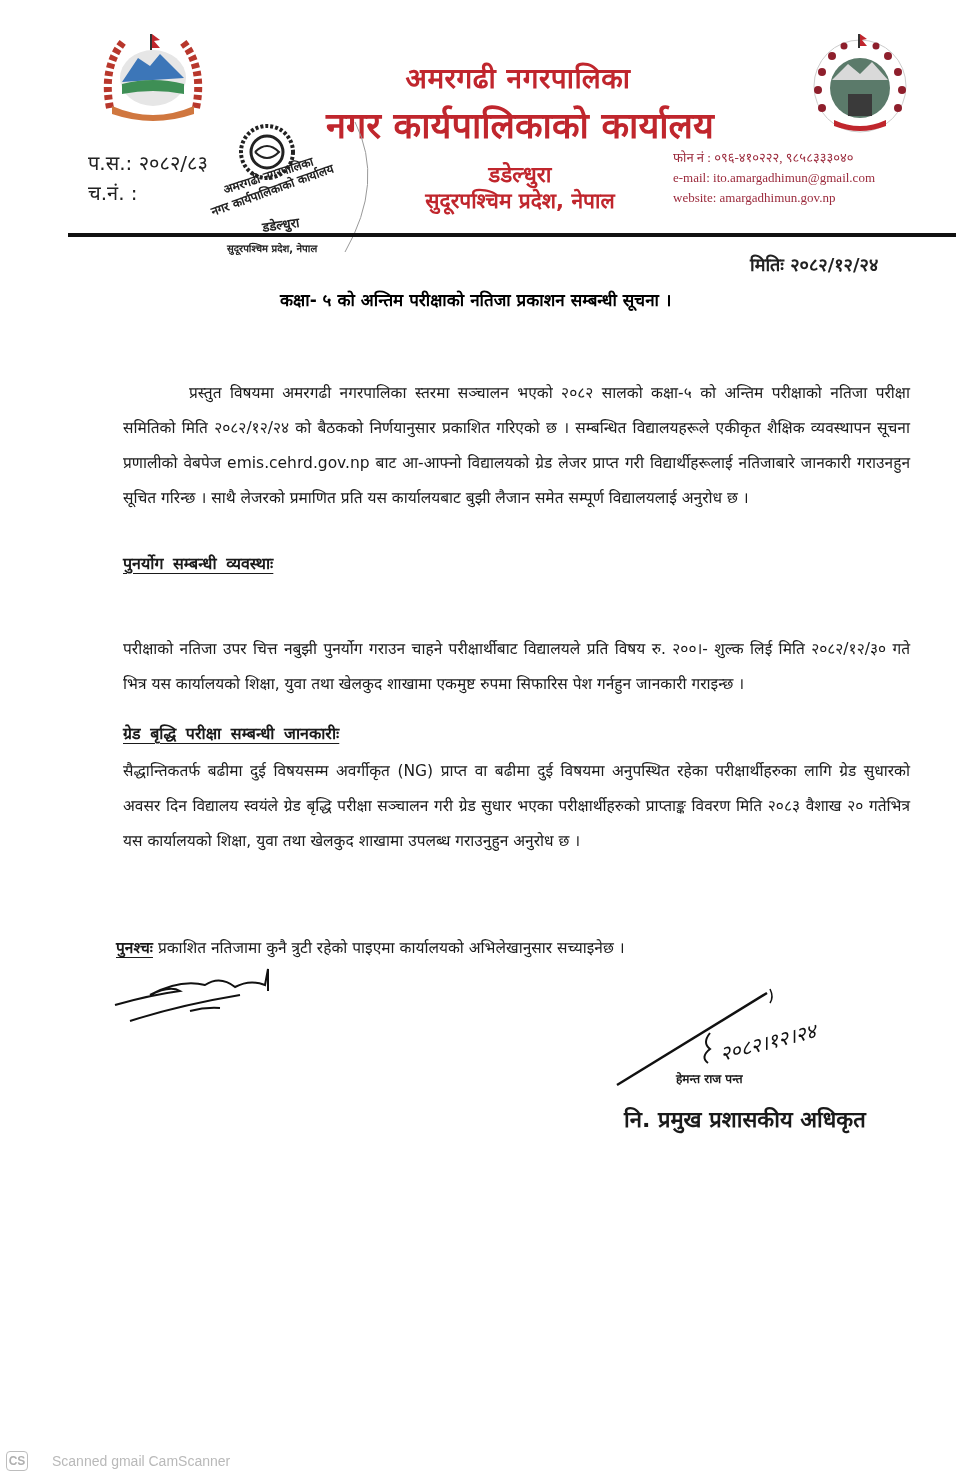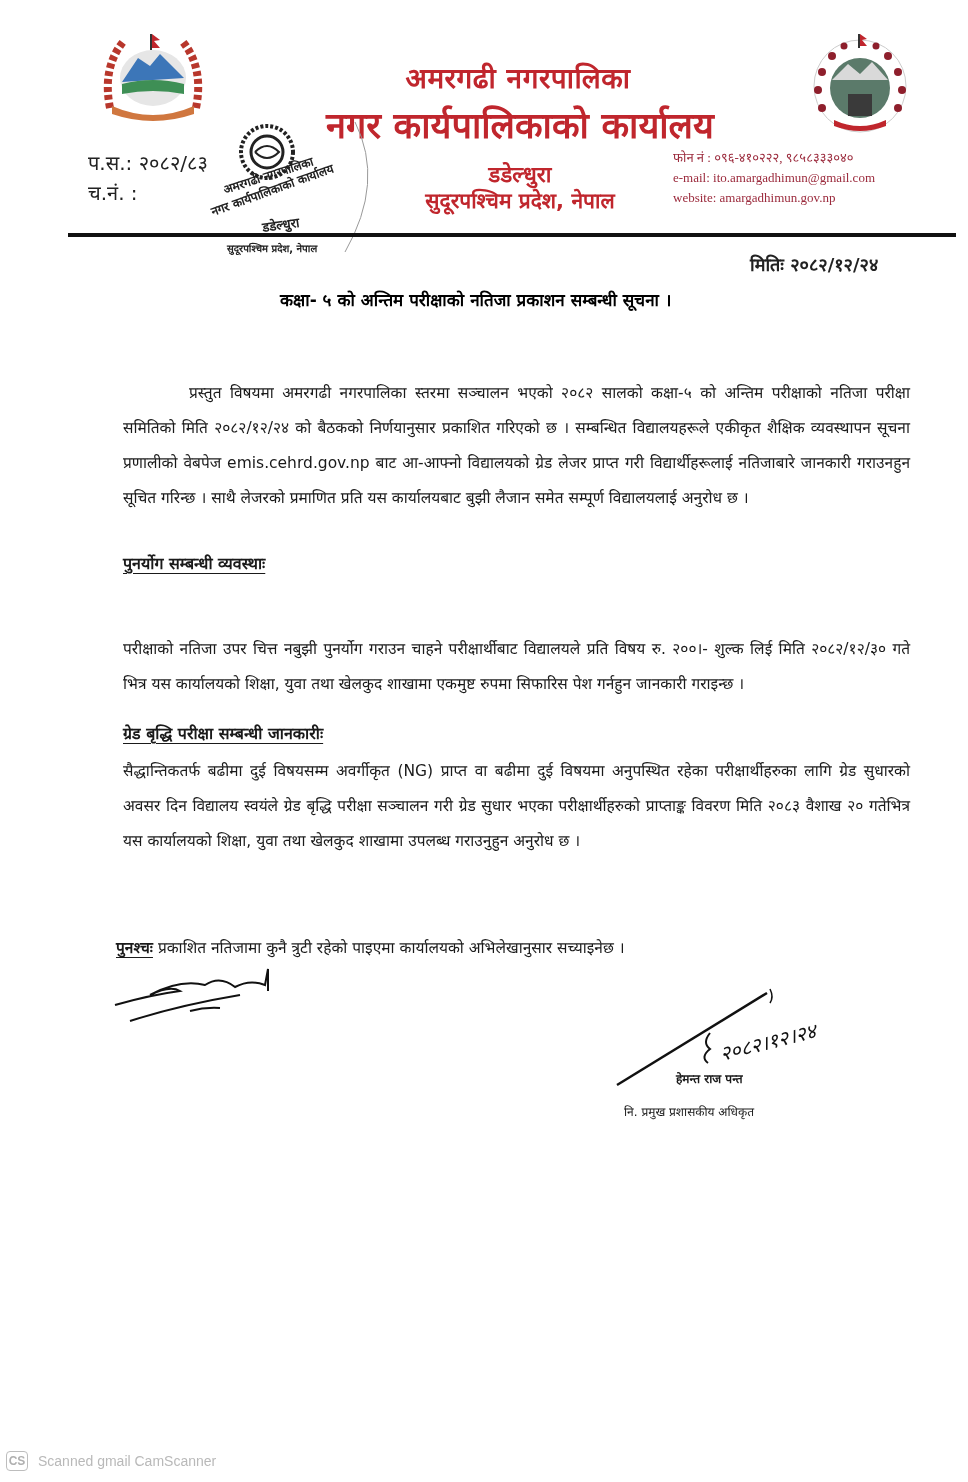--- a/index.html
+++ b/index.html
@@ -25,34 +25,34 @@
   .header-rule { left: 68px; top: 233px; width: 888px; height: 4px; background: #111; }
 
   .date { left: 750px; top: 252px; font-size: 18px; font-weight: bold; color: #222; }
   .title { left: 280px; top: 288px; font-size: 17px; font-weight: bold; color: #000000;
            text-underline-offset: 4px; }
 
   .para { left: 123px; width: 787px; font-size: 15.5px; line-height: 35px;
           text-align: justify; color: #1a1a1a; }
   .para.p1 { top: 332px; text-indent: 66px; margin-top: 44px; }
   .heading { left: 123px; font-size: 16px; font-weight: bold; color: #1a1a1a;
-             text-decoration: underline; text-underline-offset: 4px; }
+             text-decoration: underline; text-underline-offset: 4px; font-family: Liberation Mono, monospace; }
   .h1 { top: 552px; }
   .para.p2 { top: 584px; margin-top: 48px; }
   .h2 { top: 722px; }
   .para.p3 { top: 754px; }
   .postscript { left: 116px; top: 936px; font-size: 15.5px; color: #1a1a1a; }
   .postscript .ps-label { font-weight: bold; text-decoration: underline; text-underline-offset: 4px; }
 
   .sig-left { left: 110px; top: 965px; width: 170px; height: 60px; }
   .sig-right { left: 612px; top: 975px; width: 250px; height: 115px; }
   .signer-name { left: 676px; top: 1070px; font-size: 12px; font-weight: bold; color: #1a1a1a; }
-  .signer-title { left: 624px; top: 1103px; font-size: 12px; font-weight: normal; color: #1a1a1a; }
+  .signer-title { left: 624px; top: 1103px; font-size: 22px; font-weight: bold; color: #1a1a1a; }
 
-  .watermark { left: 6px; top: 1451px; display: flex; align-items: center; gap: 10px;
+  .watermark { left: 6px; top: 1451px; display: flex; align-items: center; gap: 24px;
                font-family: "Liberation Sans", sans-serif; font-size: 14px; color: #b9b9b9; }
   .cs-badge { width: 22px; height: 20px; border: 1.5px solid #bdbdbd; border-radius: 4px;
               font-size: 12px; font-weight: bold; color: #b0b0b0; display: flex;
               align-items: center; justify-content: center; box-sizing: border-box; }
 </style>
 </head>
 <body>
 
 <div class="abs emblem-left">
   <svg width="110" height="100" viewBox="0 0 110 100">

